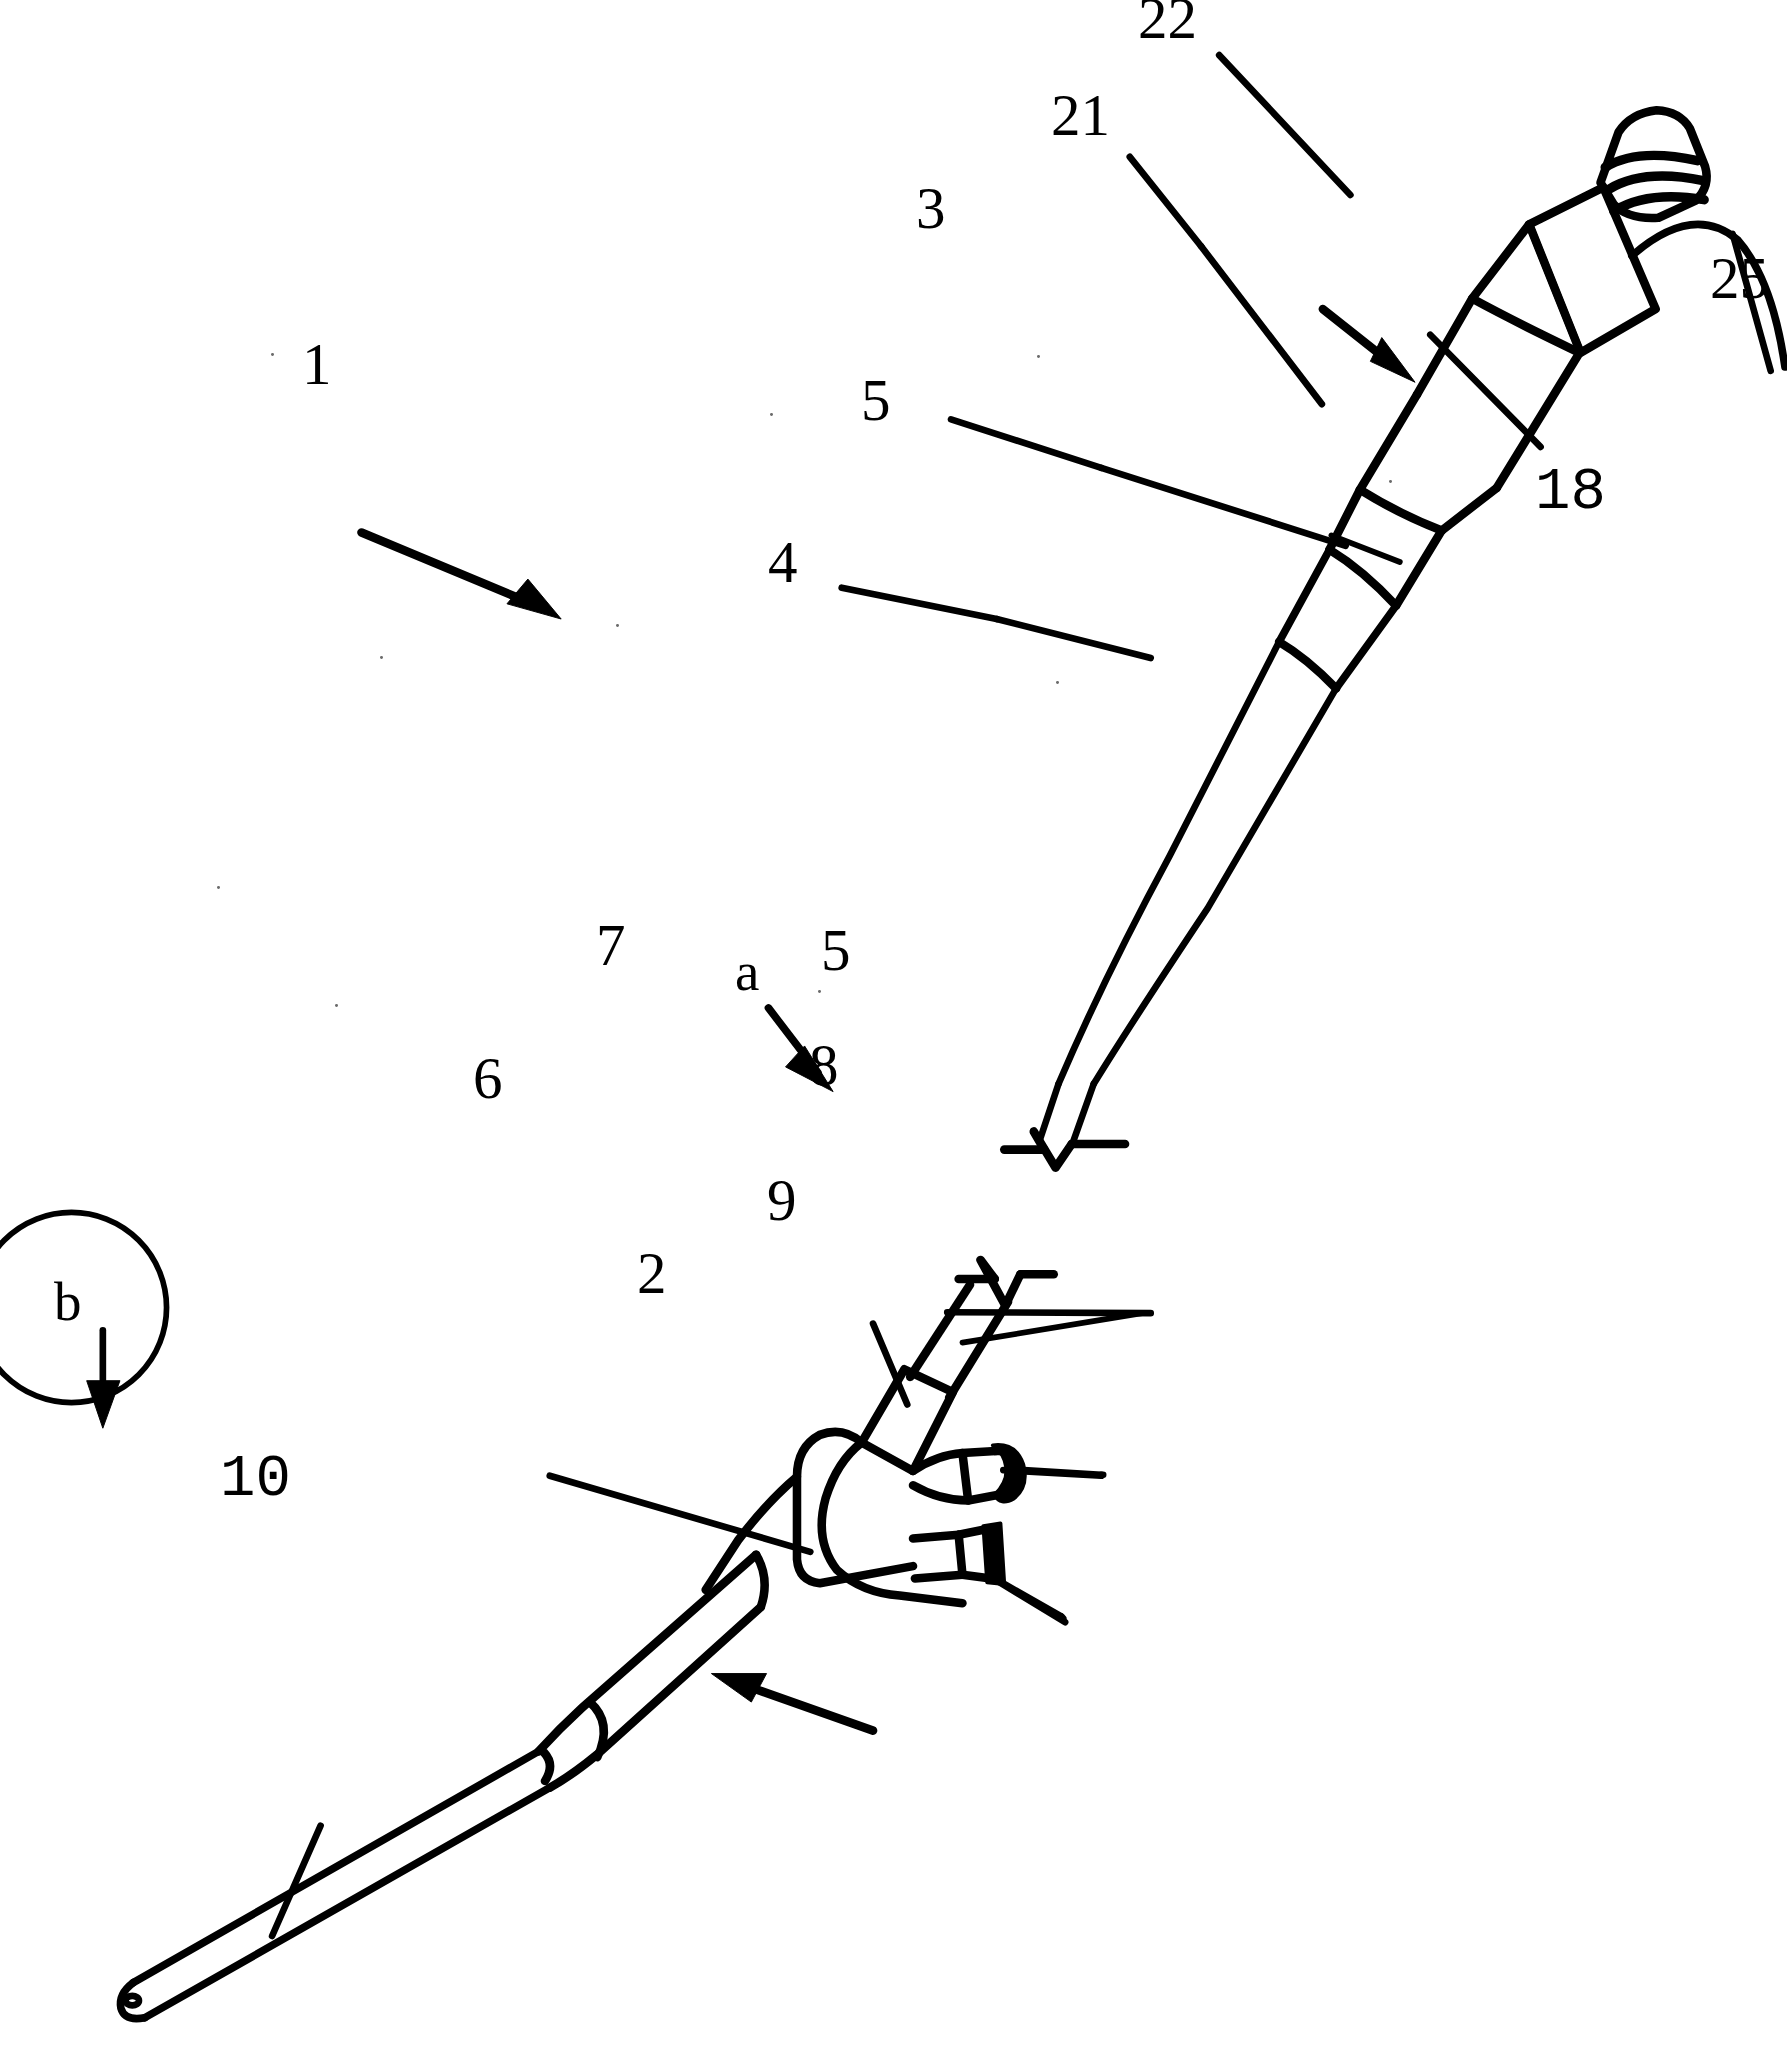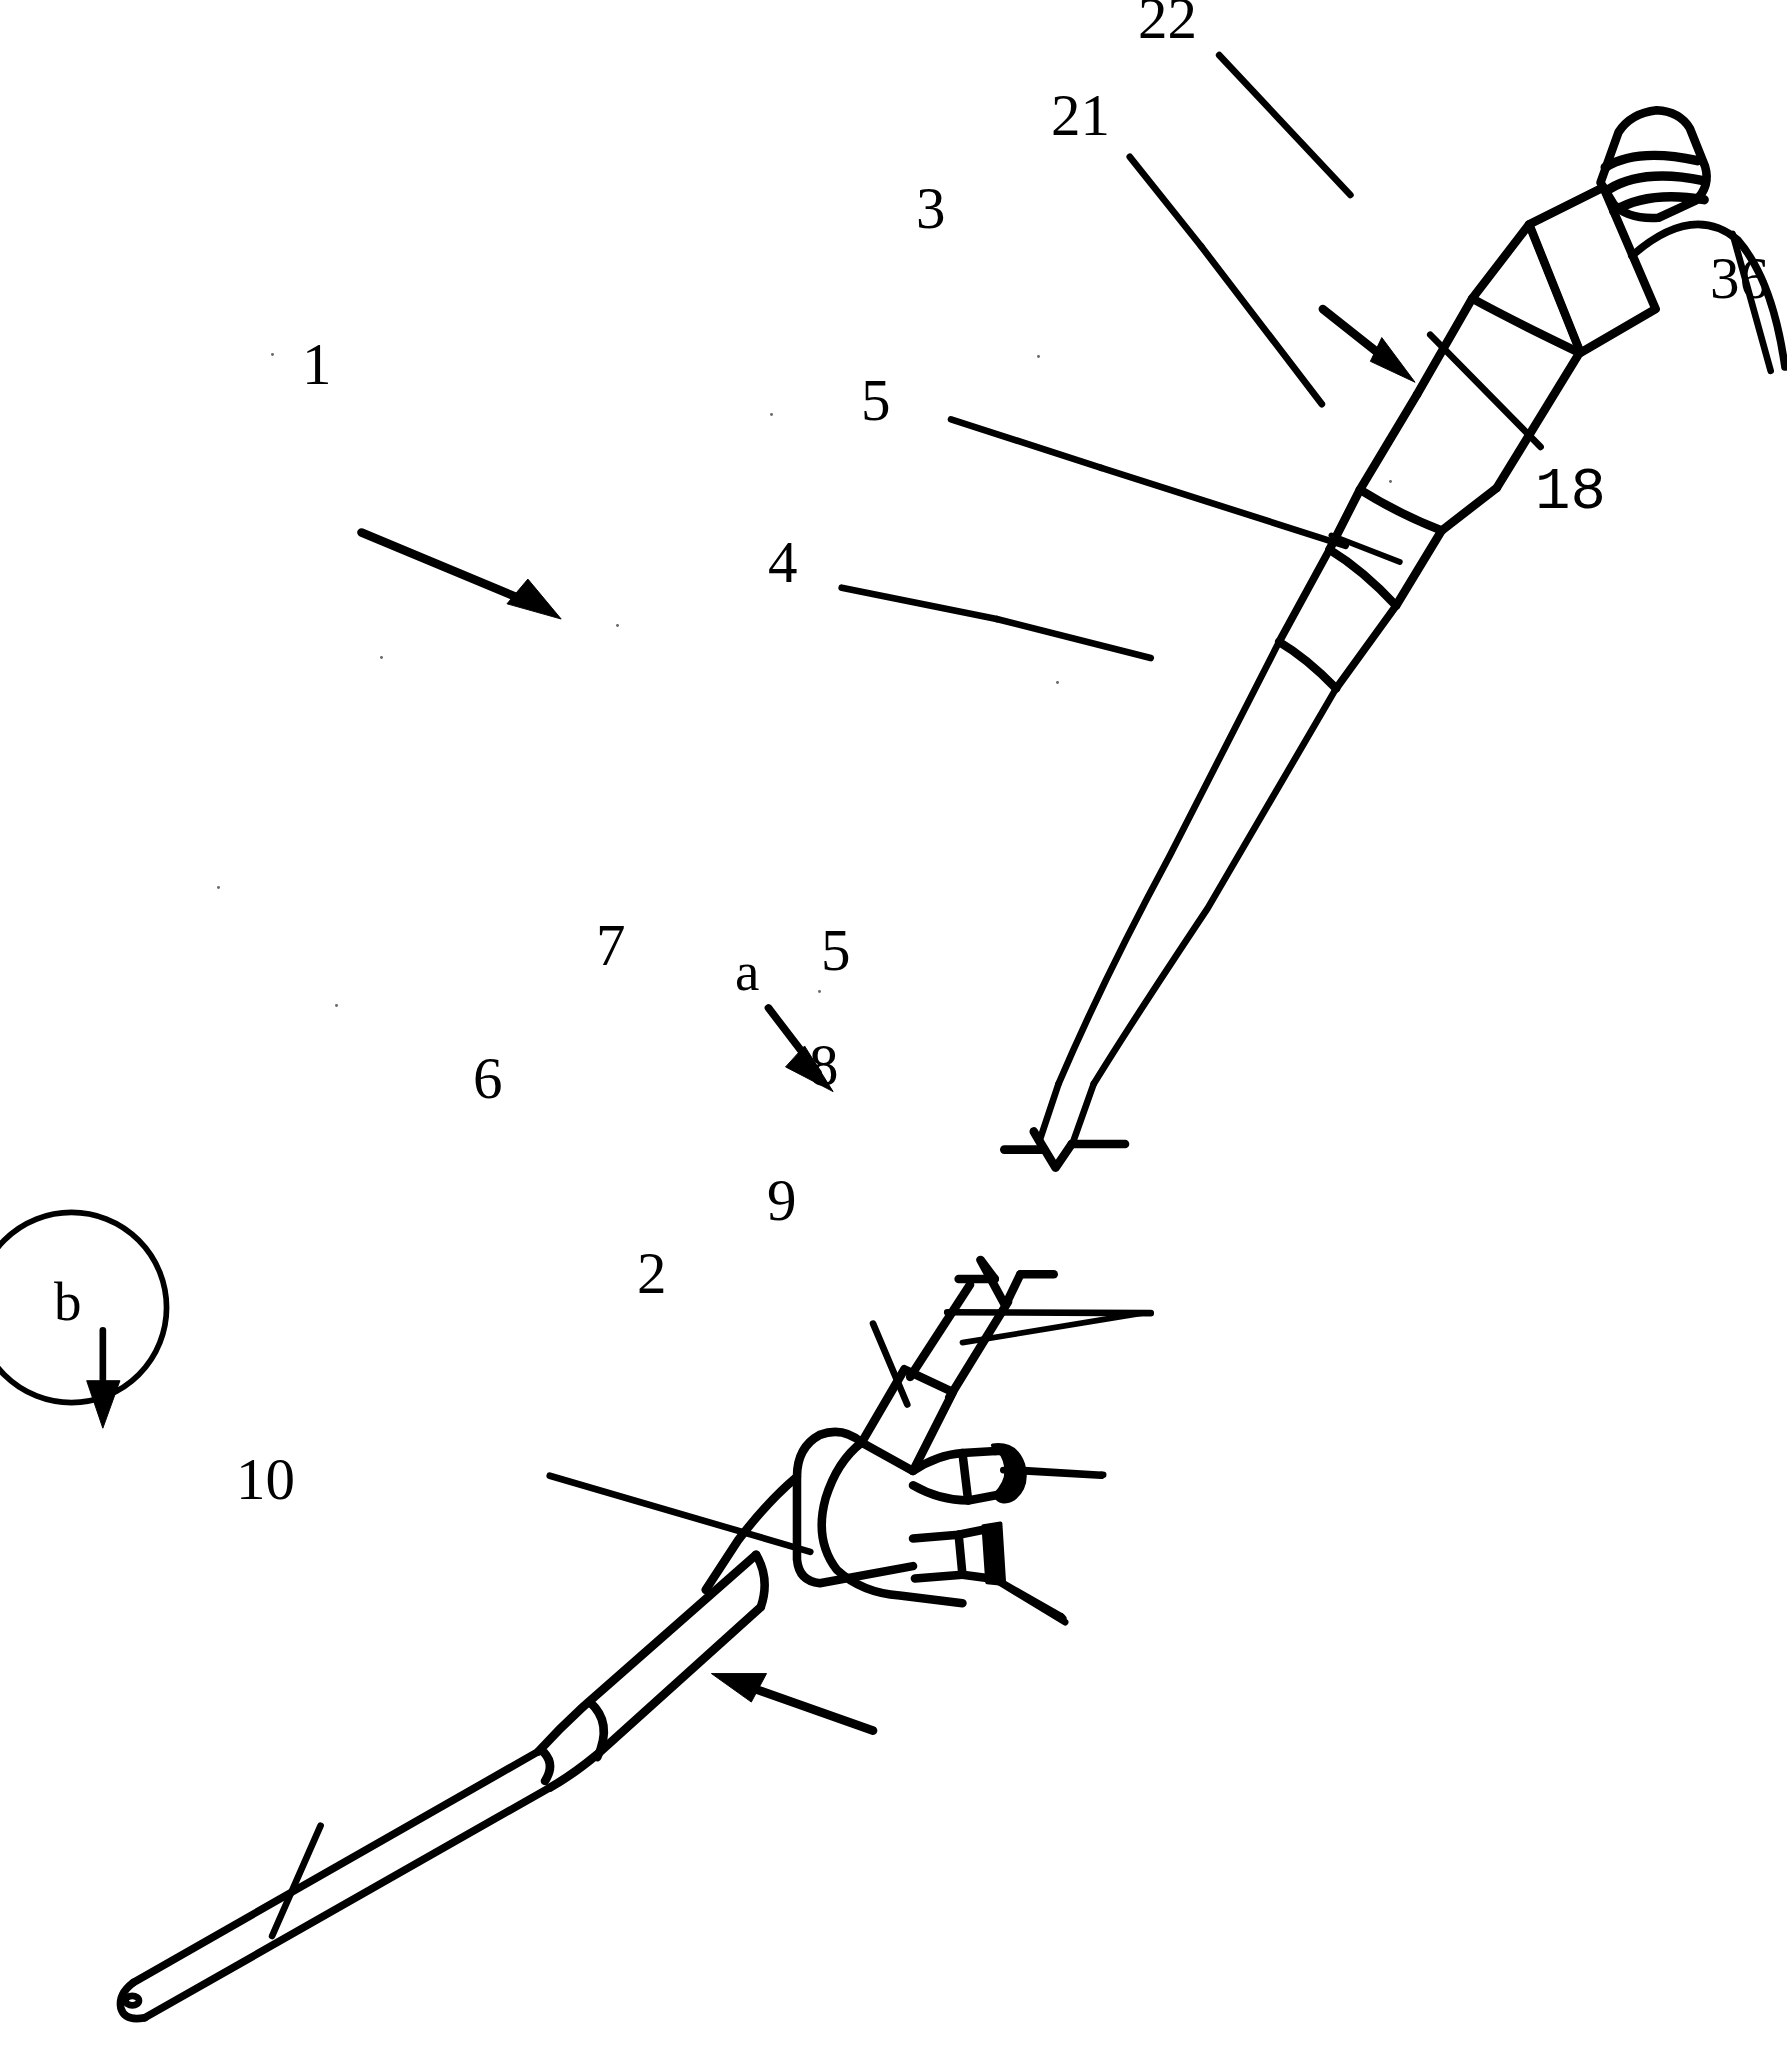--- a/index.html
+++ b/index.html
@@ -206,33 +206,33 @@
         <polygon points="108,1502 91,1452 126,1452"></polygon>
       </g>
     </g>
 
   </svg>
 
   <div class="ref-label" style="left:302px;  top:335px;">1</div>
   <div class="ref-label" style="left:916px;  top:179px;">3</div>
   <div class="ref-label" style="left:1051px; top:86px;">21</div>
   <div class="ref-label" style="left:1138px; top:-11.4px;">22</div>
-  <div class="ref-label" style="left:1710px; top:249px;">36</div>
+  <div class="ref-label" style="left:1710px; top:249px;">25</div>
   <div class="ref-label" style="left:861px; top:371px;">5</div>
   <div class="ref-label" style="left:1535px; top:463px;font-family:Liberation Mono, monospace;">18</div>
   <div class="ref-label" style="left:768px;  top:533px;">4</div>
   <div class="ref-label small" style="left:735px; top:944px;">a</div>
   <div class="ref-label" style="left:596px;  top:916px;">7</div>
   <div class="ref-label" style="left:821px; top:921px;">5</div>
   <div class="ref-label" style="left:809px;  top:1036px;">8</div>
   <div class="ref-label" style="left:473px;  top:1049px;">6</div>
   <div class="ref-label" style="left:767px;  top:1171px;">9</div>
   <div class="ref-label" style="left:637px;  top:1244px;">2</div>
   <div class="ref-label small" style="left:54px; top:1274px;">b</div>
-  <div class="ref-label" style="left:236px;  top:1450px;">10</div>
+  <div class="ref-label" style="left:220px;  top:1450px;font-family:Liberation Mono, monospace;">10</div>
 
   <div class="speck" style="left:271px;  top:353px;"></div>
   <div class="speck" style="left:616px;  top:624px;"></div>
   <div class="speck" style="left:770px;  top:413px;"></div>
   <div class="speck" style="left:380px;  top:656px;"></div>
   <div class="speck" style="left:217px;  top:886px;"></div>
   <div class="speck" style="left:335px;  top:1004px;"></div>
   <div class="speck" style="left:818px;  top:990px;"></div>
   <div class="speck" style="left:1037px; top:355px;"></div>
   <div class="speck" style="left:1389px; top:480px;"></div>

